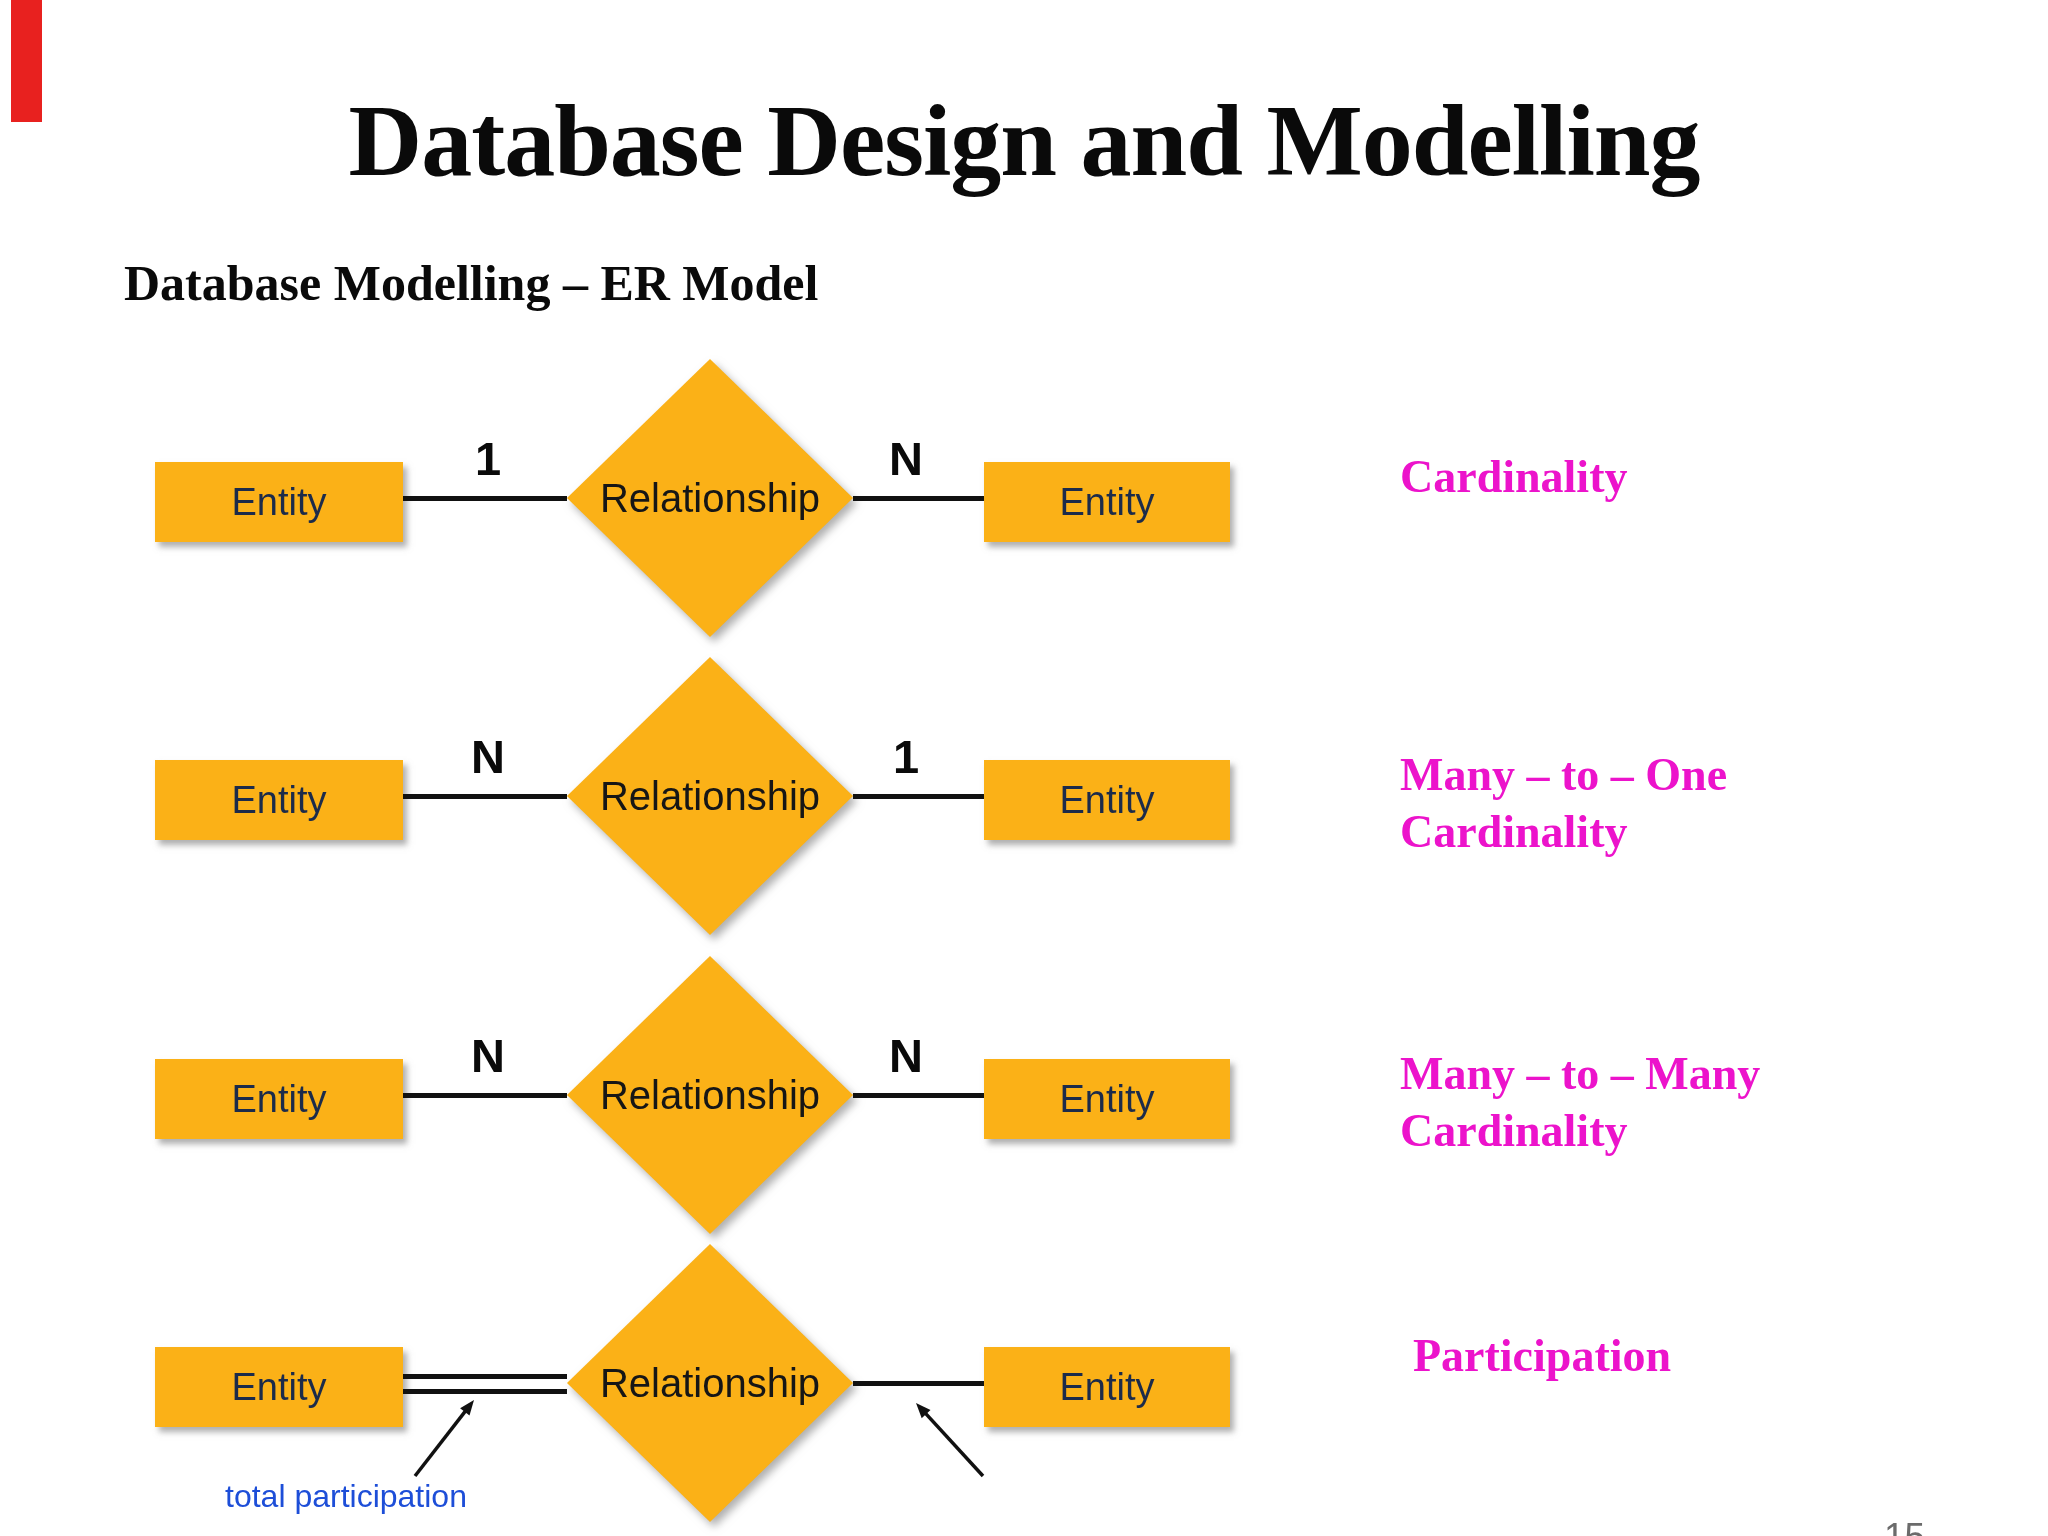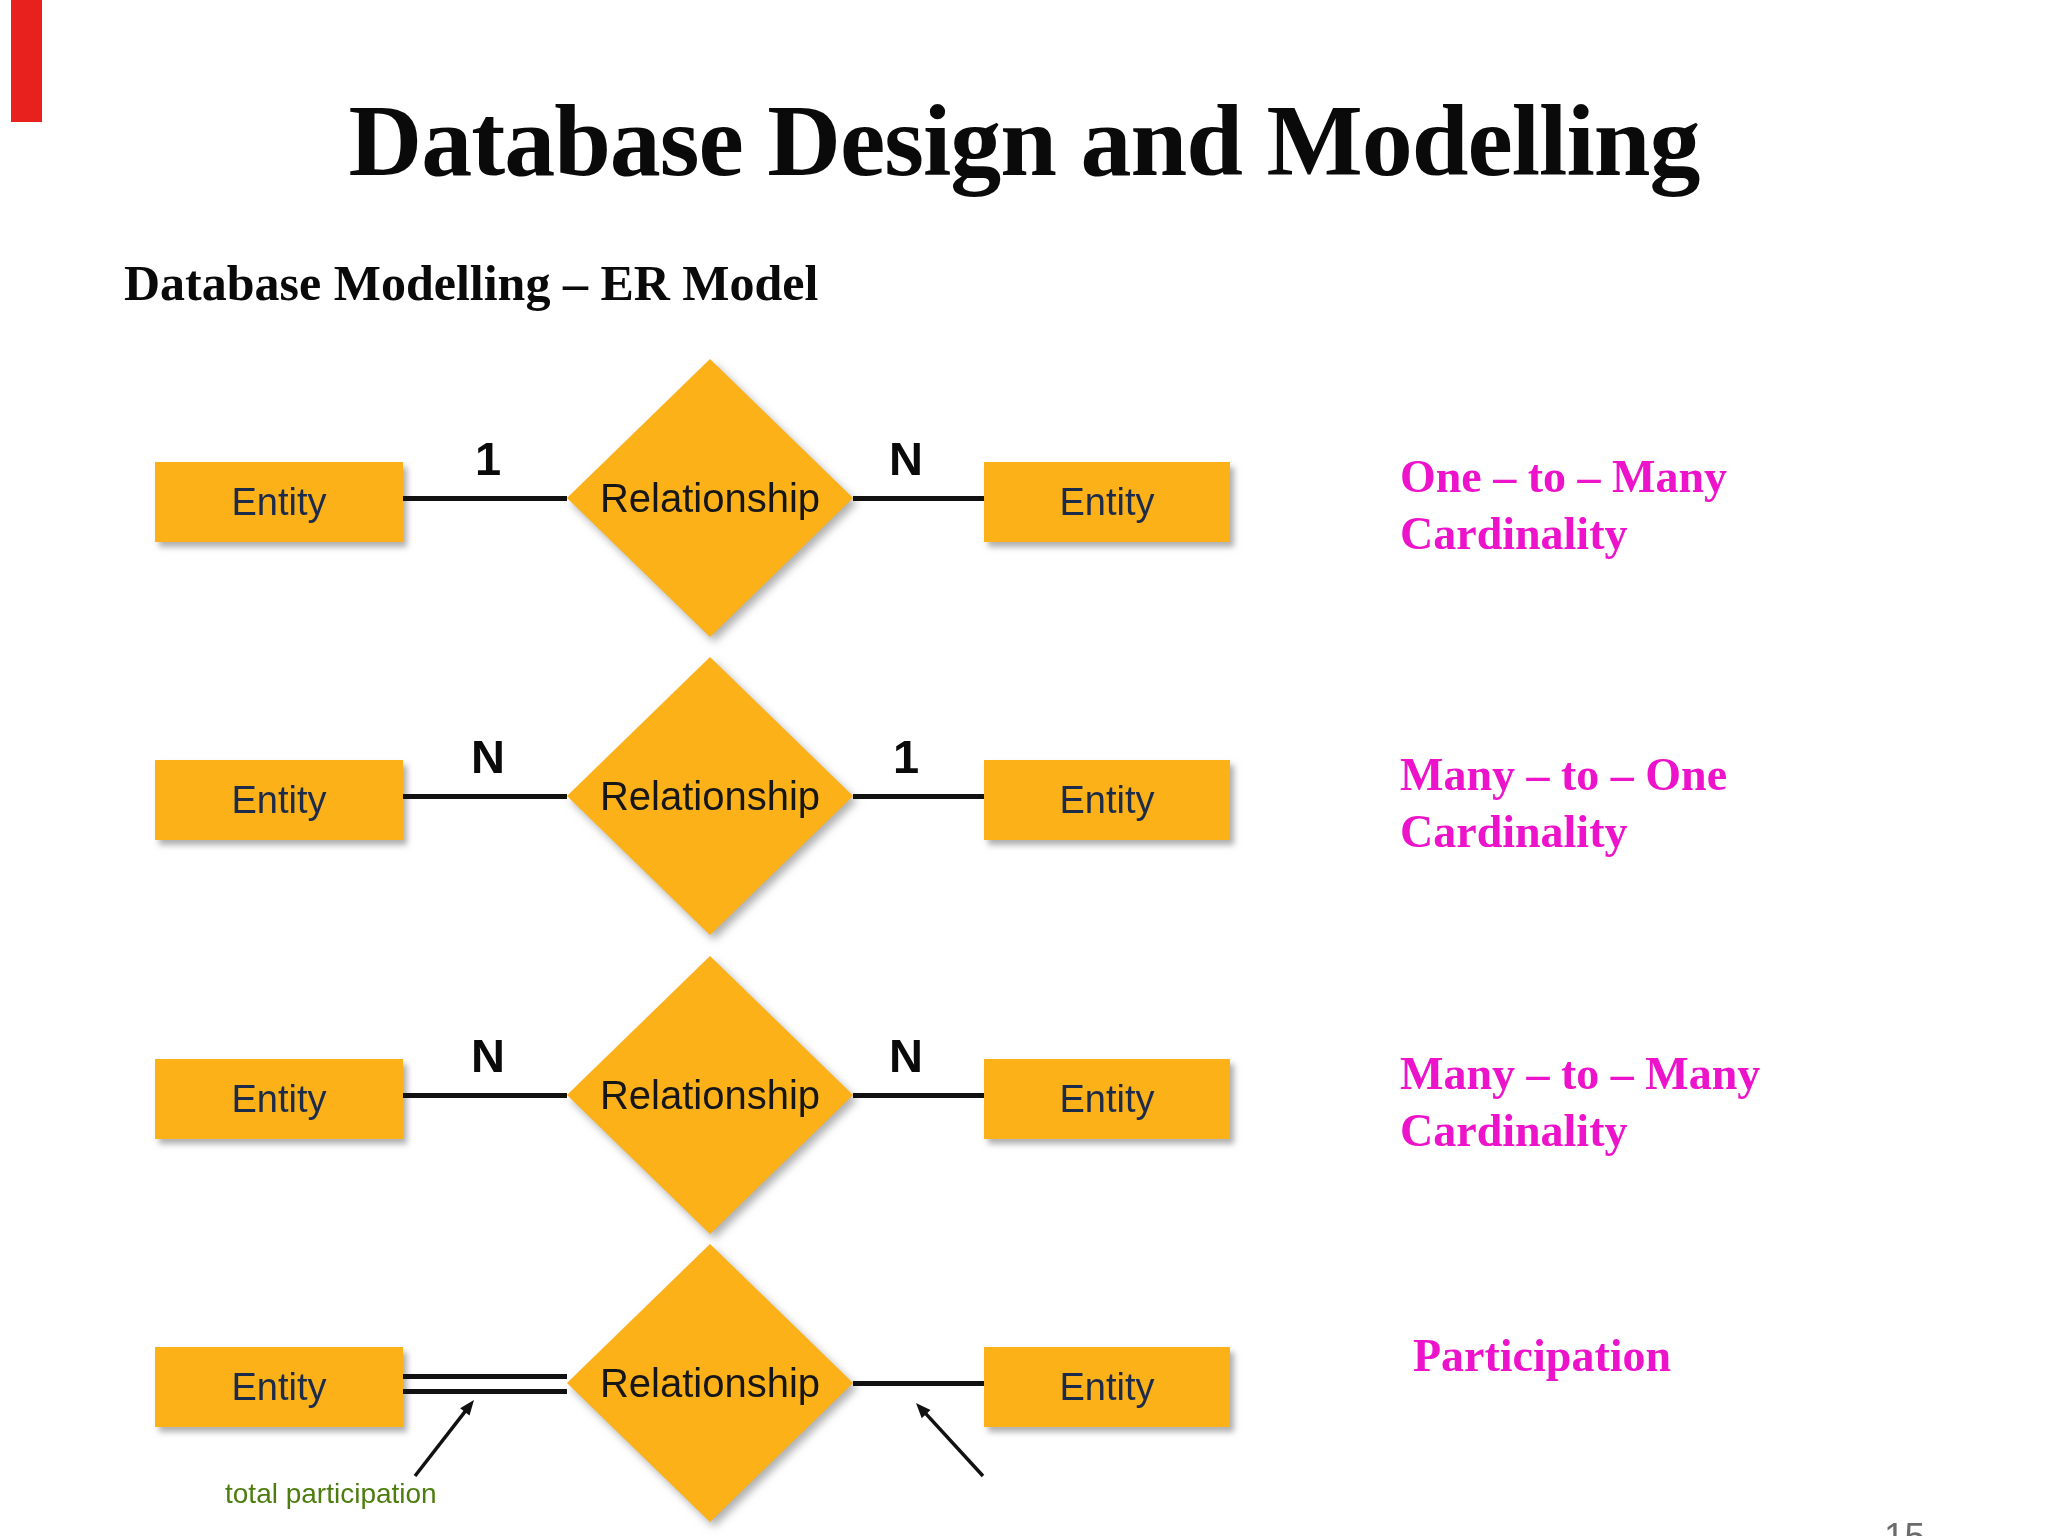--- a/index.html
+++ b/index.html
@@ -56,21 +56,21 @@
     display:flex;align-items:center;justify-content:center;
     font-size:40px;font-weight:500;color:var(--relationship-text);
   }
   .caption{
     position:absolute;left:1400px;top:-50px;
     font-family:"Liberation Serif",serif;font-weight:bold;font-size:46px;
     line-height:57px;color:var(--accent-pink);white-space:nowrap;
   }
   .caption.single{left:1413px;top:-56px;}
   .anno{
-    position:absolute;top:1478px;font-size:28px;color:#4d7c0f;white-space:nowrap;
+    position:absolute;top:1478px;font-size:32px;color:#1d4ed8;white-space:nowrap;
   }
   .anno.total{left:225px;}
   .anno.partial{left:922px;}
   .arrow{position:absolute;width:120px;height:95px;}
   .arrow.a-total{left:400px;top:1393px;}
   .arrow.a-partial{left:890px;top:1396px;}
   .arrow line{stroke:var(--line-black);stroke-width:3.5px;}
   .arrow polygon{fill:var(--line-black);}
   .page-number{
     position:absolute;left:1884px;top:1516px;
@@ -93,21 +93,20 @@
     <div class="diamond">
       <svg viewBox="0 0 290 280">
           <polygon points="145,1 288,140 145,279 2,140"></polygon>
         </svg>
       <div class="dlabel">Relationship</div>
     </div>
     <div class="cardinality kright">N</div>
     <div class="connector cright"></div>
     <div class="entity right">Entity</div>
     <div class="caption">
-      <div>One – to – Many</div>
       <div>Cardinality</div>
     </div>
   </div>
 
   <div class="row r2">
     <div class="entity left">Entity</div>
     <div class="connector cleft"></div>
     <div class="cardinality kleft">N</div>
     <div class="diamond">
       <svg viewBox="0 0 290 280">

